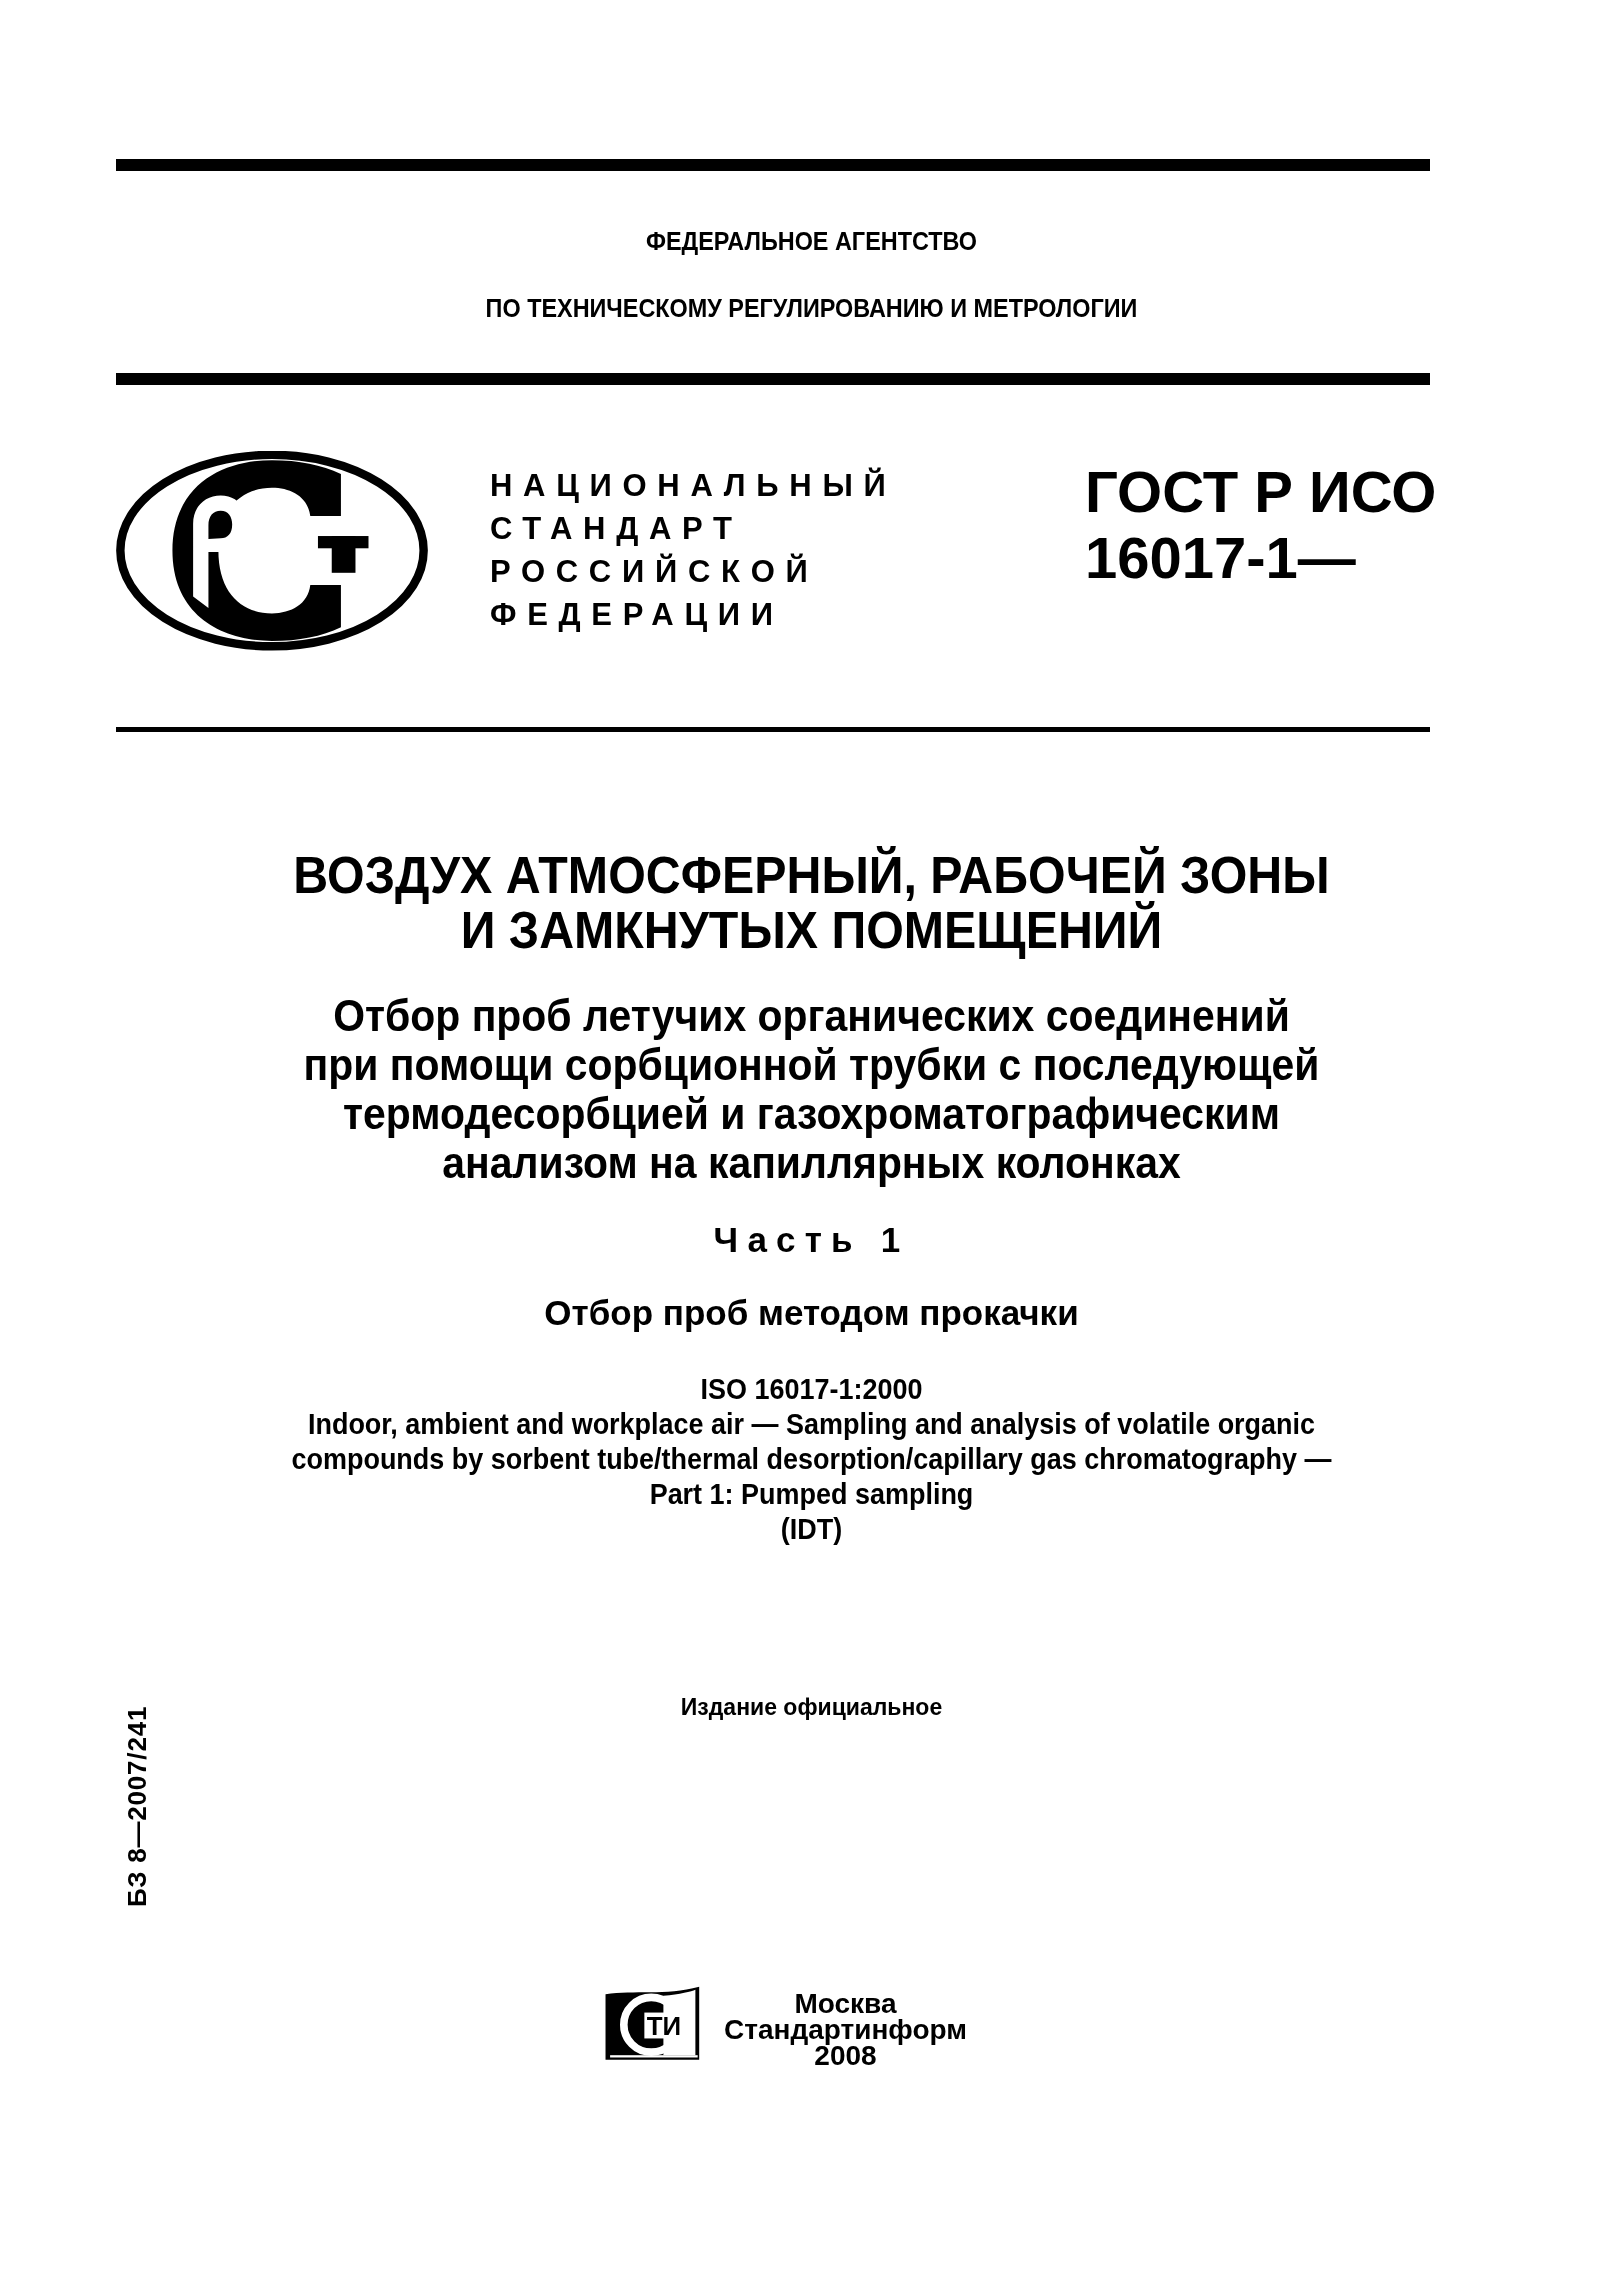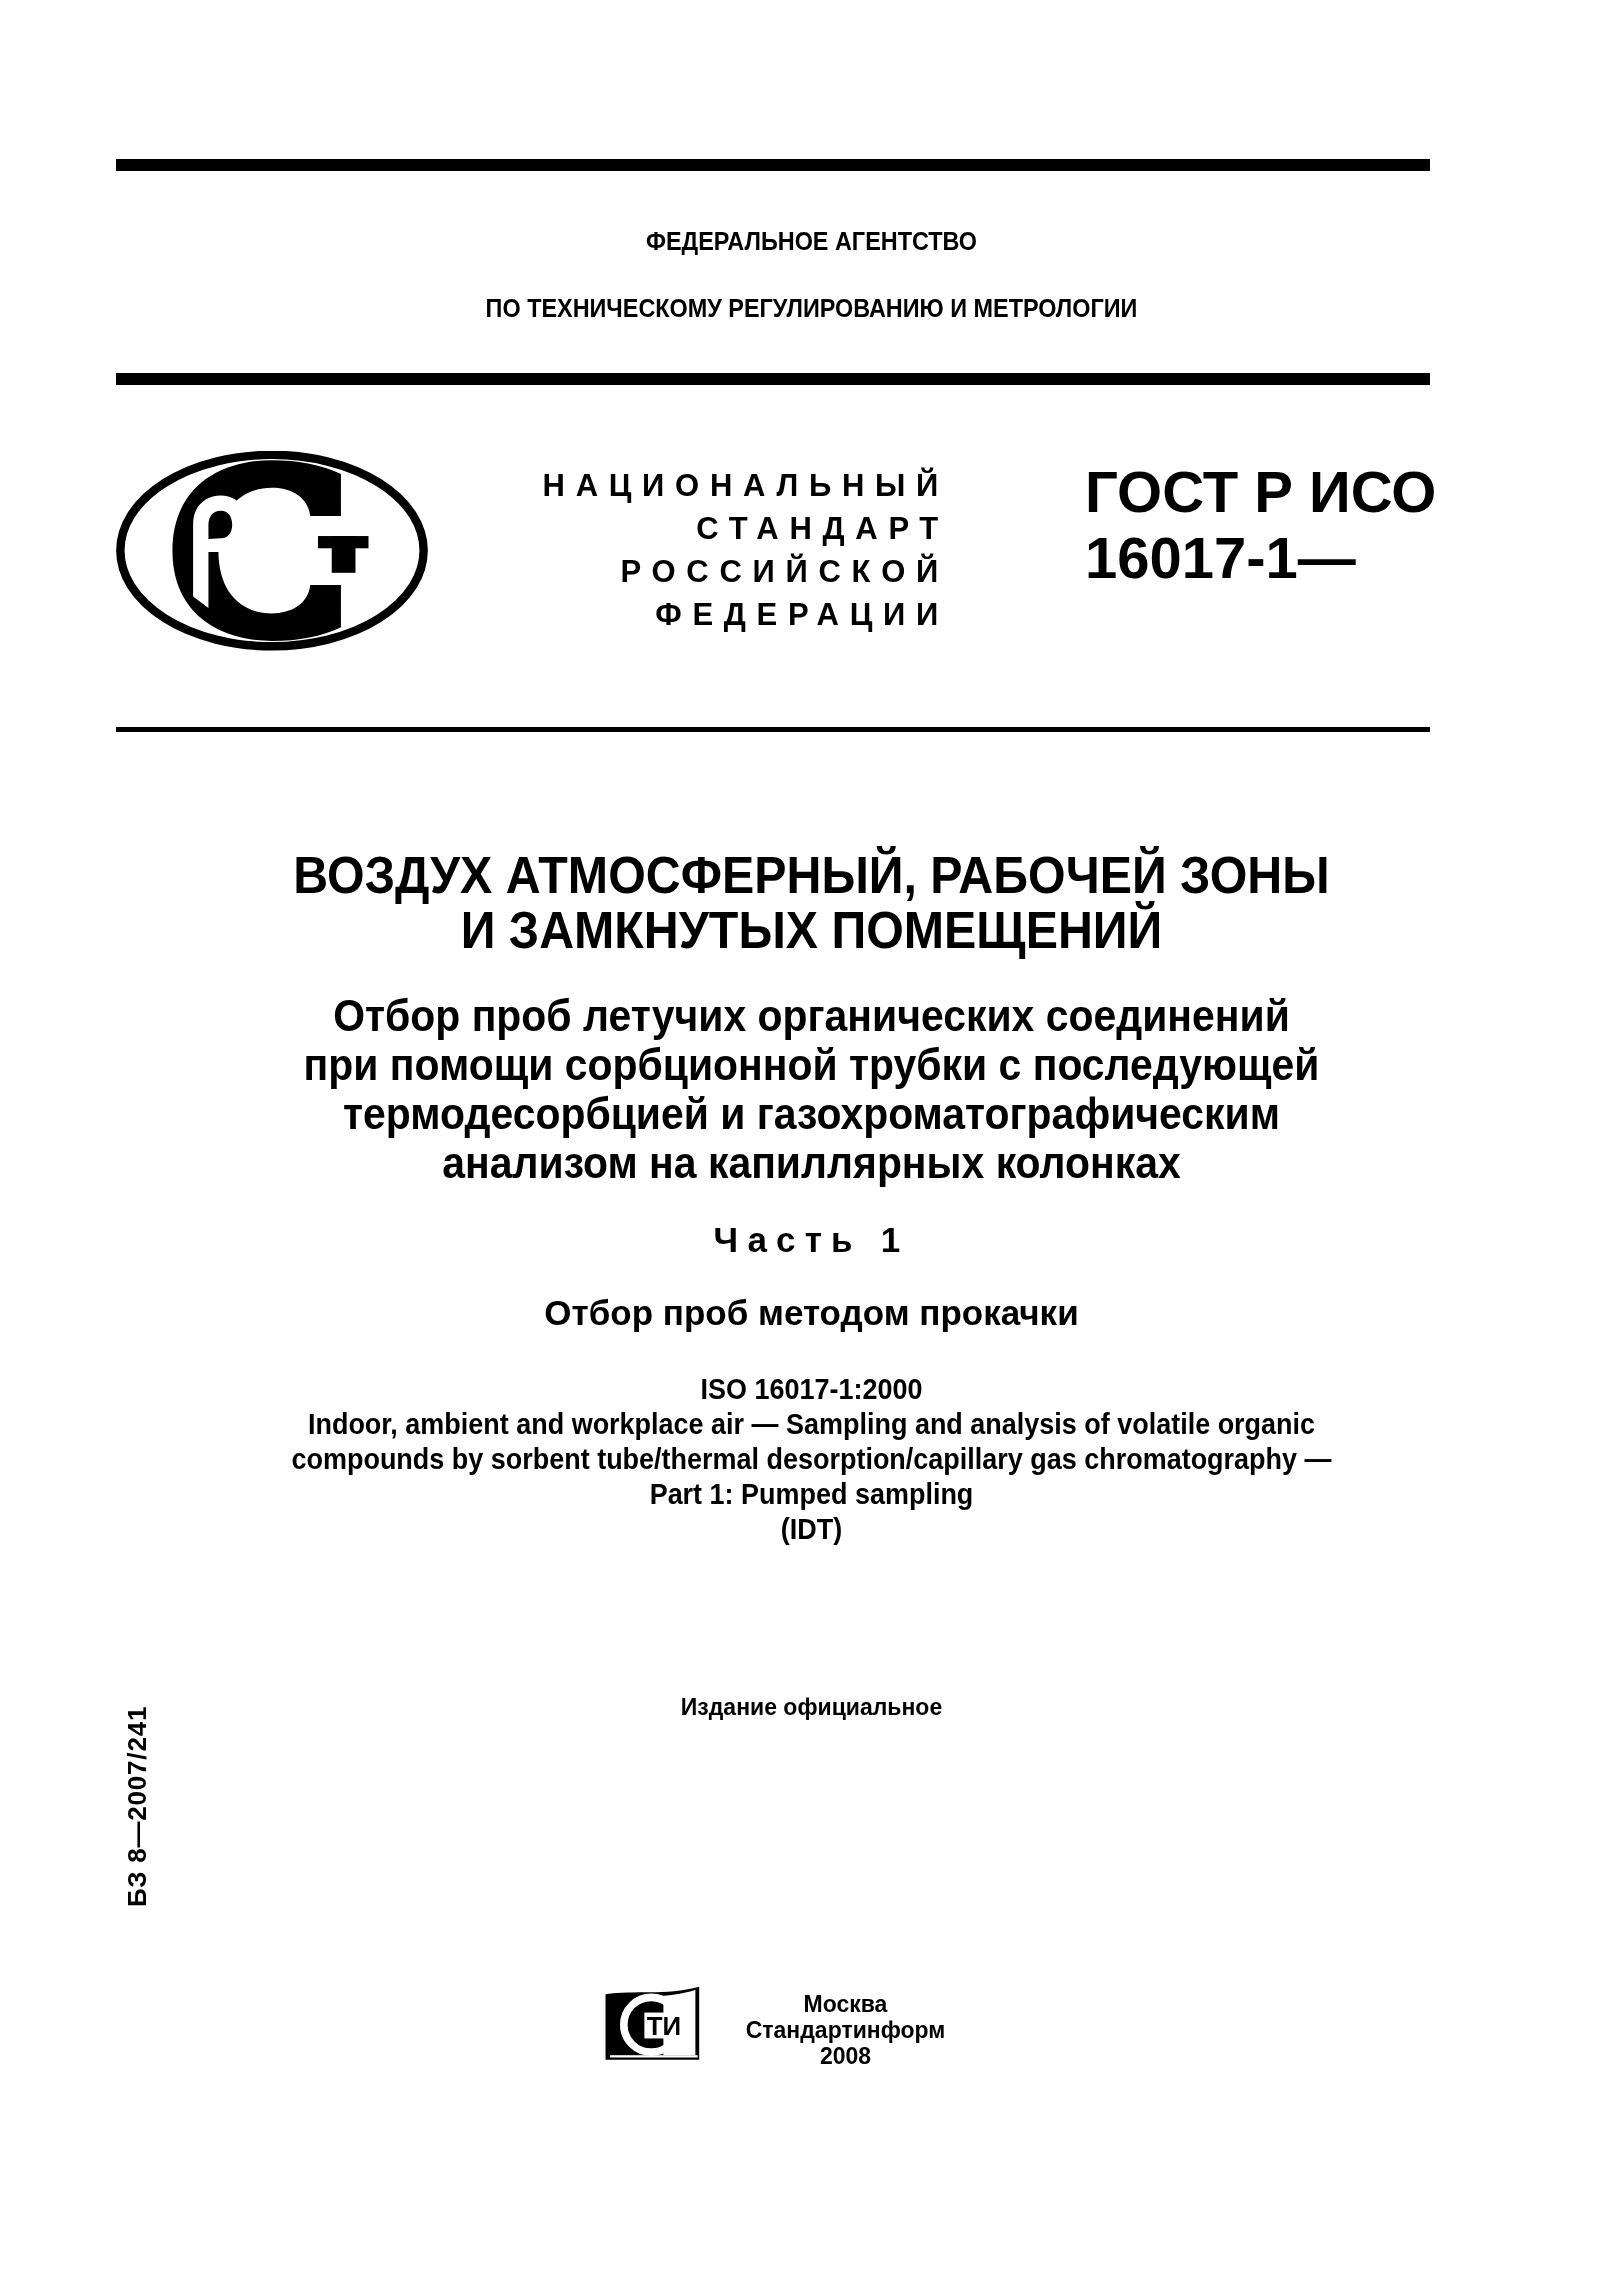--- a/index.html
+++ b/index.html
@@ -2,29 +2,29 @@
 <html style="font-size:12.2px"><head>
 <meta charset="utf-8">
 <style>
   html, body { margin: 0; padding: 0; background: #ffffff; }
   body { width: 1623px; height: 2295px; position: relative; overflow: hidden;
          font-family: "Liberation Sans", "DejaVu Sans", sans-serif; color: #000; }
   .abs { position: absolute; }
   .rule { position: absolute; left: 116px; width: 1314px; background: #000; }
   .center { left: 0; width: 1623px; text-align: center; }
   .agency { font-weight: bold; font-size: 26px; letter-spacing: 0px; transform: scaleX(0.9); }
-  .natstd { font-weight: bold; font-size: 31px; letter-spacing: 10.7px; text-align: right; line-height: 43px; }
+  .natstd { font-weight: bold; font-size: 31px; letter-spacing: 10.7px; text-align: left; line-height: 43px; }
   .gost { font-weight: bold; font-size: 58px; line-height: 66px; }
   .title-main { font-weight: bold; font-size: 52px; line-height: 55px; transform: scaleX(0.93); }
   .title-sub { font-weight: bold; font-size: 44px; line-height: 49px; transform: scaleX(0.93); }
   .part { font-weight: bold; font-size: 35px; letter-spacing: 9.2px; text-align: center; }
   .part-title { font-weight: bold; font-size: 35px; }
   .iso { font-weight: bold; font-size: 29px; line-height: 35px; transform: scaleX(0.93); }
   .edition { font-weight: bold; font-size: 23px; margin-top: 44px; }
-  .publisher { font-weight: bold; font-size: 23px; line-height: 26px; text-align: center; }
+  .publisher { font-weight: bold; font-size: 28px; line-height: 26px; text-align: center; }
   .vert { font-weight: bold; font-size: 26px; transform-origin: left top; transform: rotate(-90deg); white-space: nowrap; letter-spacing: 0.8px; }
 </style>
 </head>
 <body>
 
 <div class="rule" style="top:159px;height:11.5px;"></div>
 
 <div class="abs center agency" style="top:226px;">ФЕДЕРАЛЬНОЕ АГЕНТСТВО</div>
 <div class="abs center agency" style="top:293px;">ПО ТЕХНИЧЕСКОМУ РЕГУЛИРОВАНИЮ И МЕТРОЛОГИИ</div>
 

